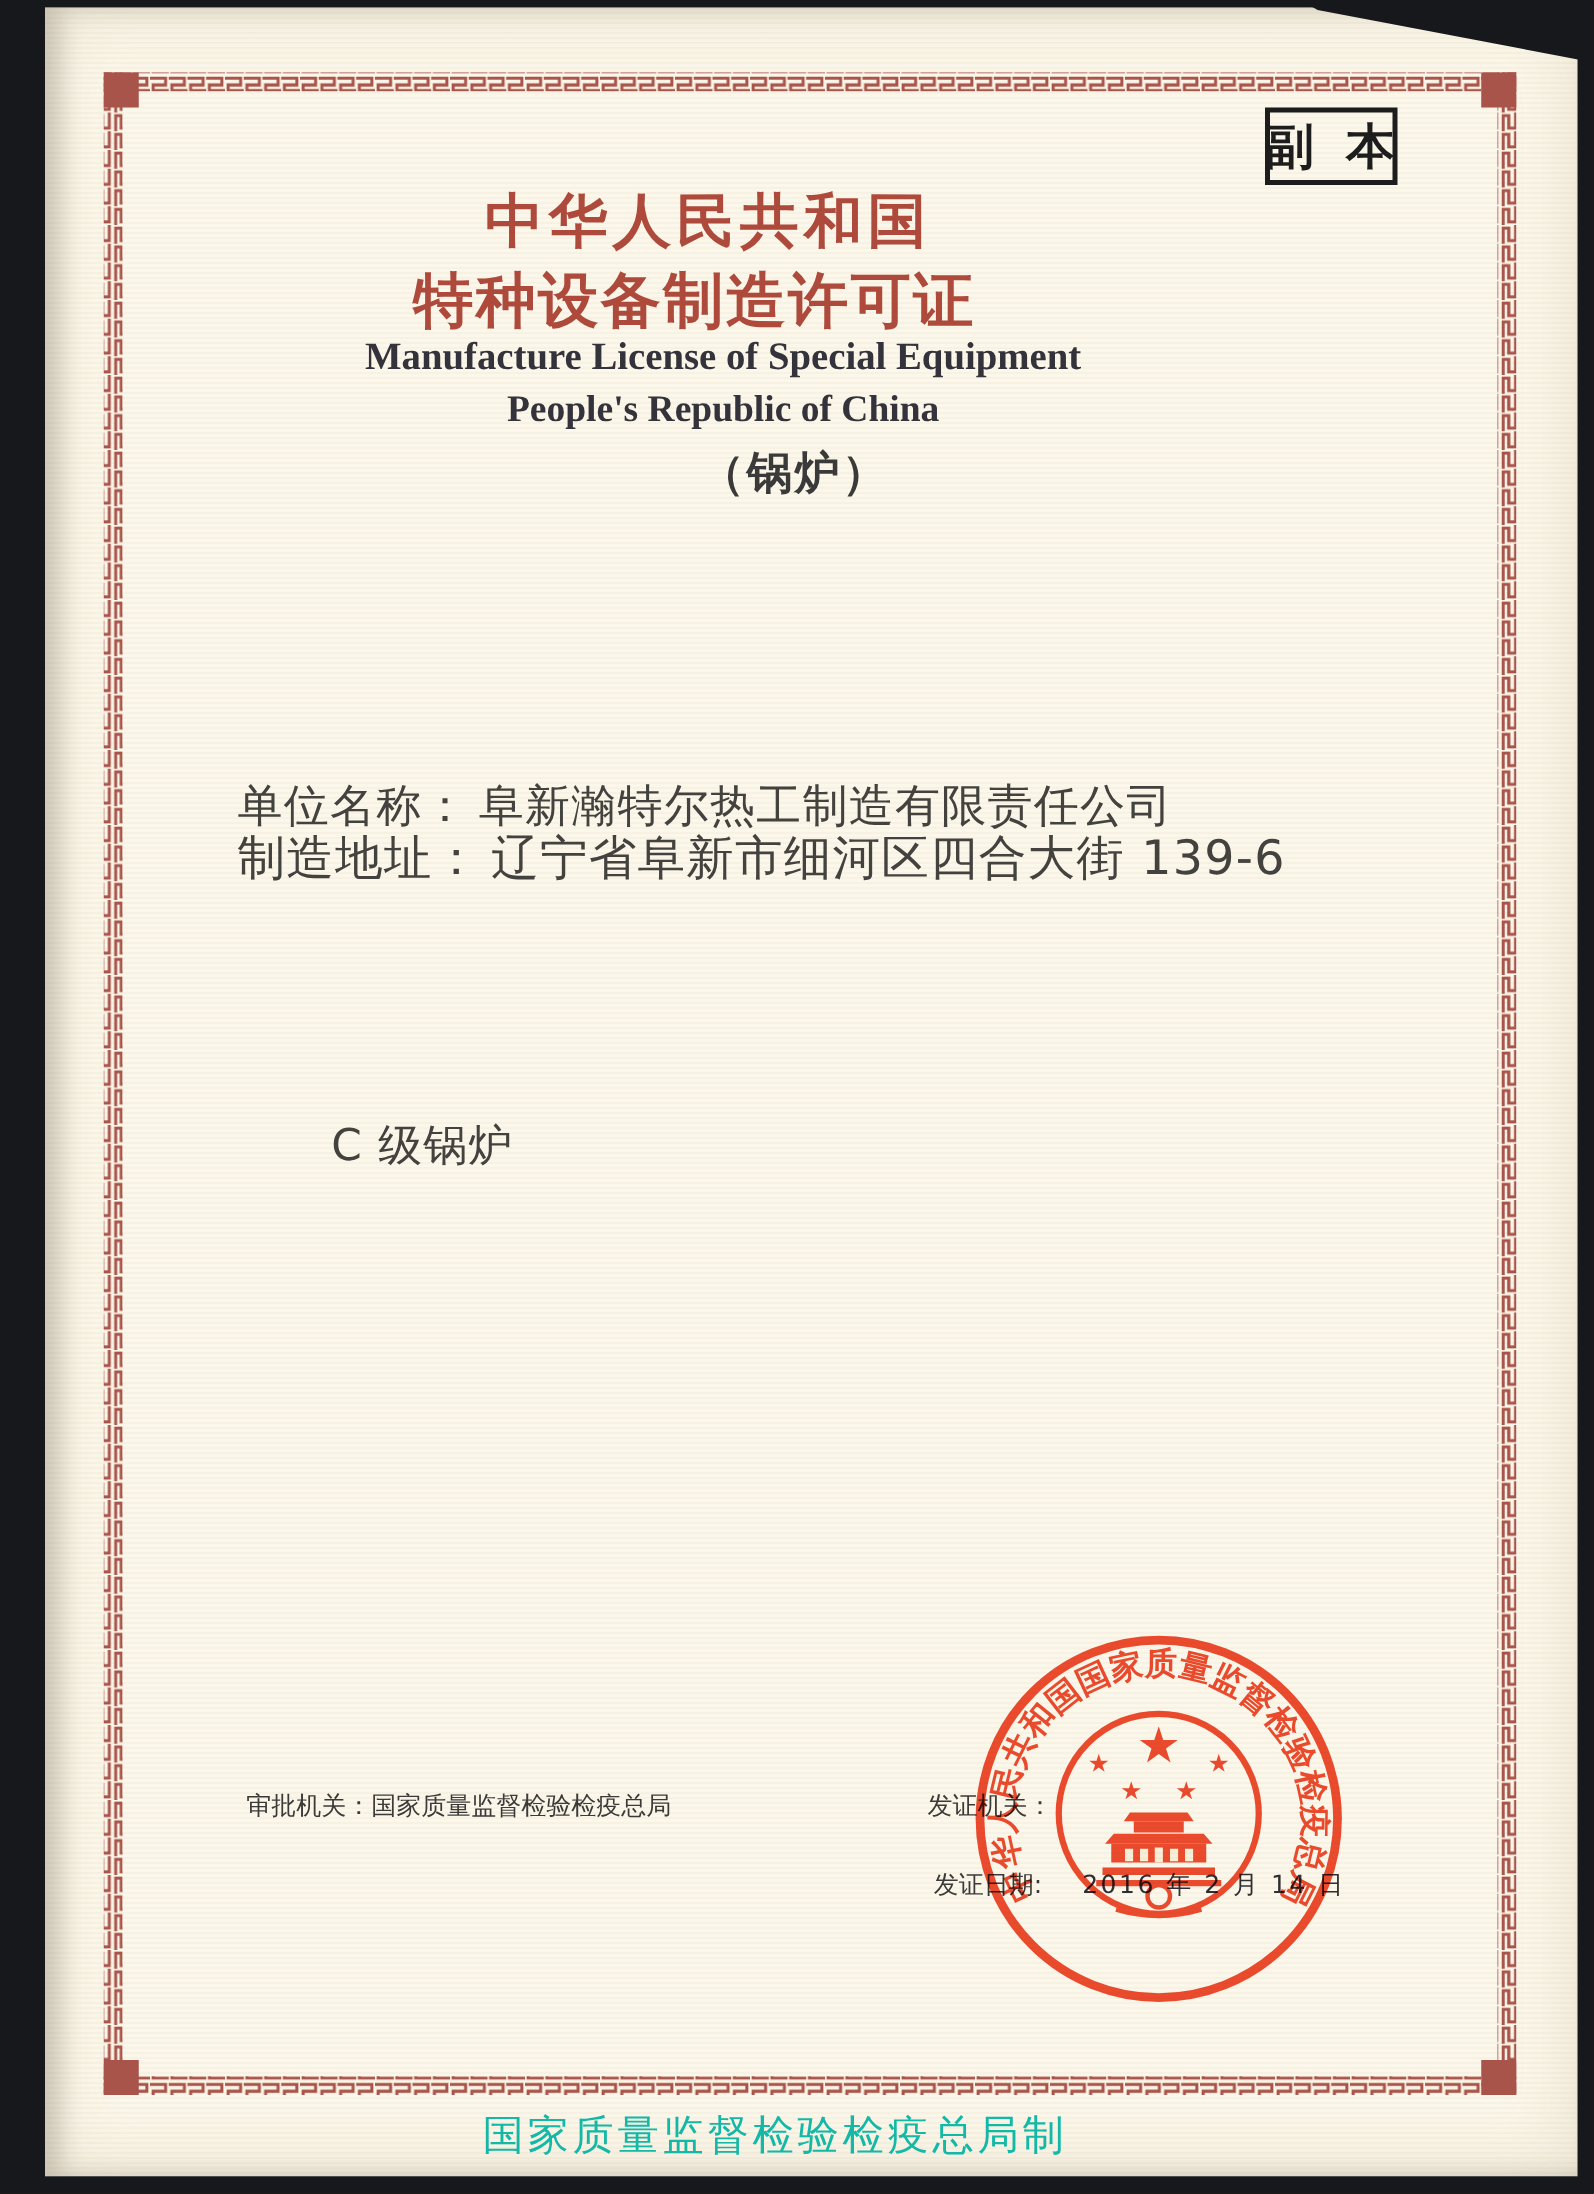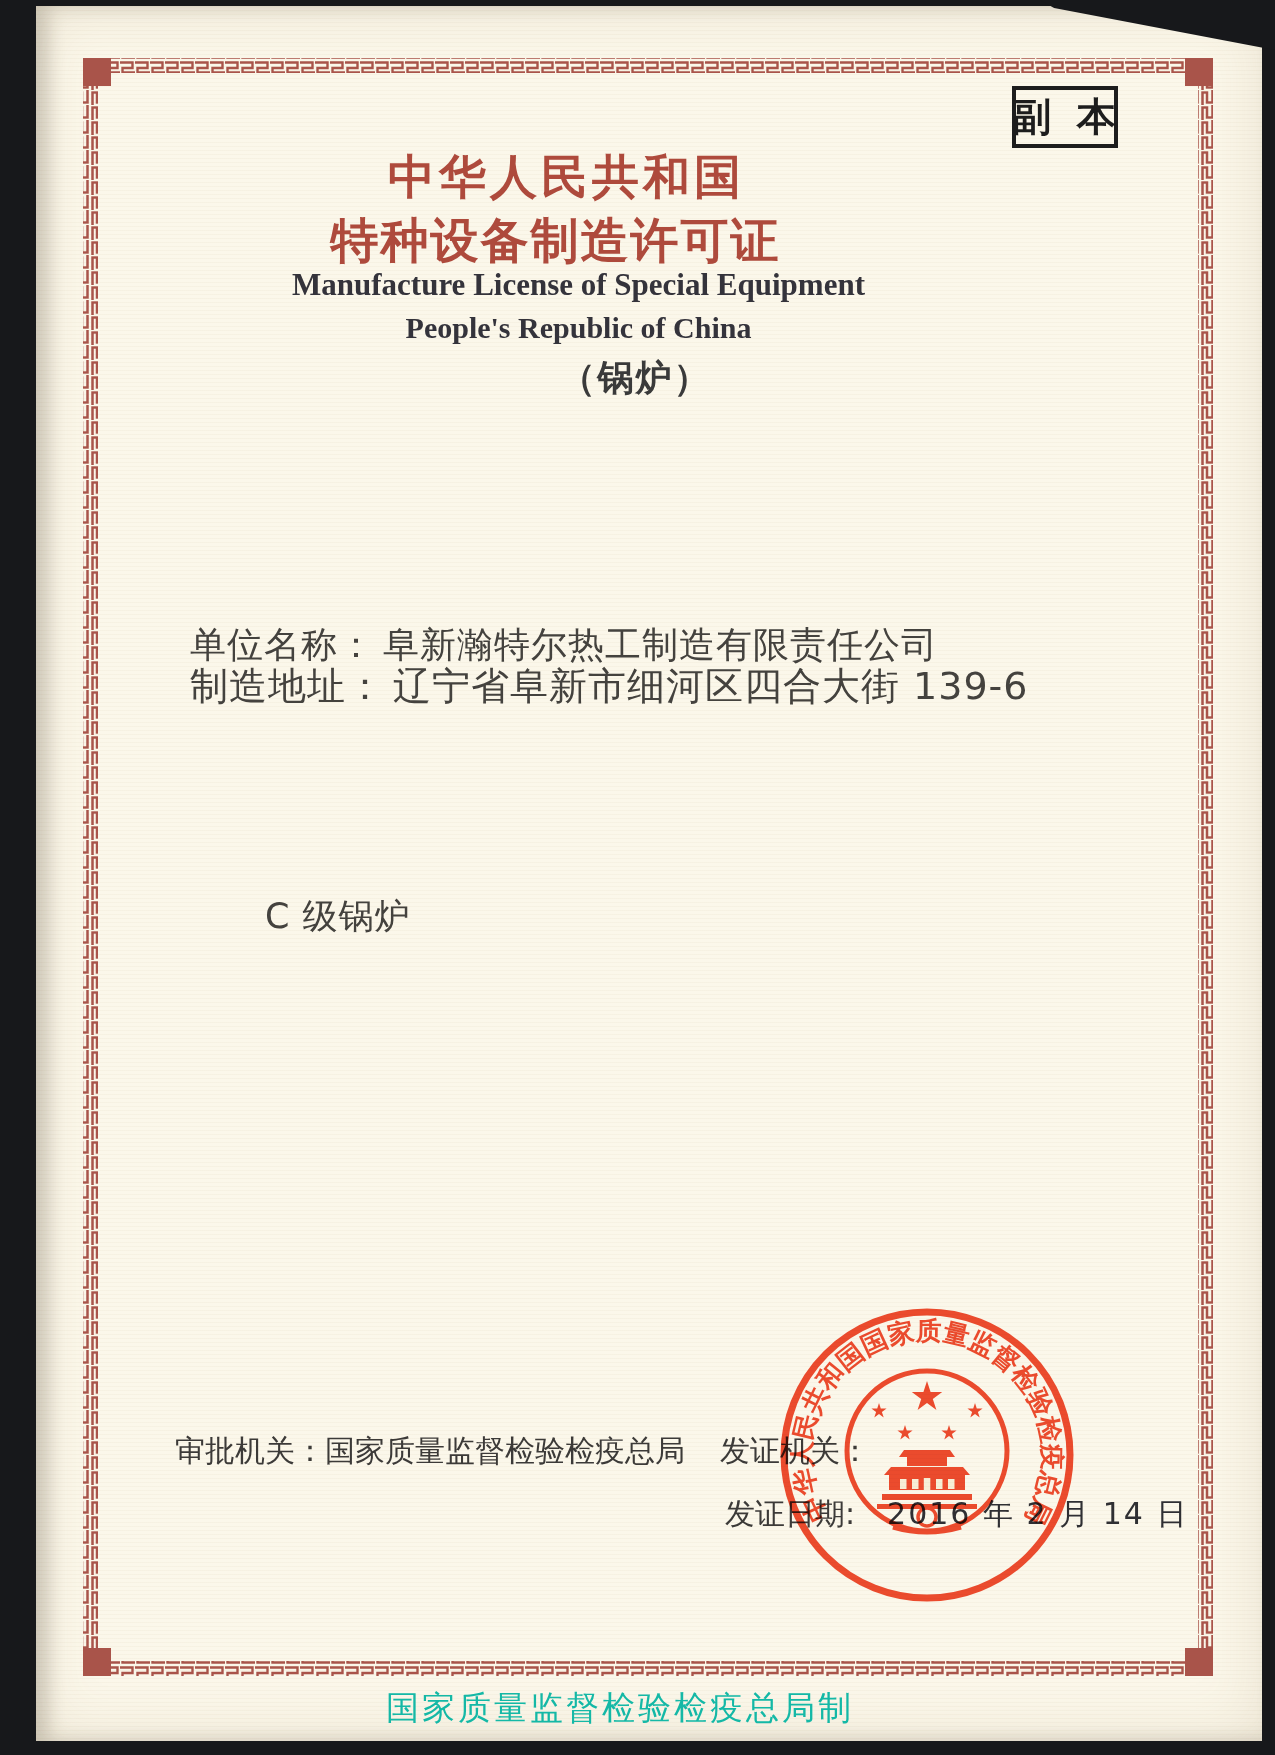--- a/index.html
+++ b/index.html
@@ -48,21 +48,21 @@
   .serial .val{font-family:"Liberation Mono","DejaVu Sans Mono",monospace;
     font-size:31px;letter-spacing:1px;margin-left:6px;}
 
   .bodyline{color:#44423e;letter-spacing:1px;}
   .company{top:597px;left:190px;font-size:36px;margin-top:24px;}
   .address{top:661px;left:190px;font-size:38px;text-align:center;}
   .statement{top:794px;left:250px;font-size:32px;}
   .scope{top:893px;left:265px;font-size:35px;}
   .bodyline .val{margin-left:8px;}
 
-  .issline{color:#3c3a38;font-size:30px;}
+  .issline{color:#3c3a38;font-size:20px;margin-left:22px;}
   .approval{top:1431px;left:175px;}
   .valid{top:1494px;left:180px;}
   .issuing{top:1431px;left:720px;}
   .issuedate{top:1494px;left:725px;}
   .valid .val{margin-left:10px;color:#2f2f33;}
   .issuedate .val{margin-left:32px;letter-spacing:2px;color:#2f2f33;}
 
   .footer-print{top:1686px;left:0;width:1240px;text-align:center;
     font-size:33px;letter-spacing:3px;color:#14b8a6;}
 

